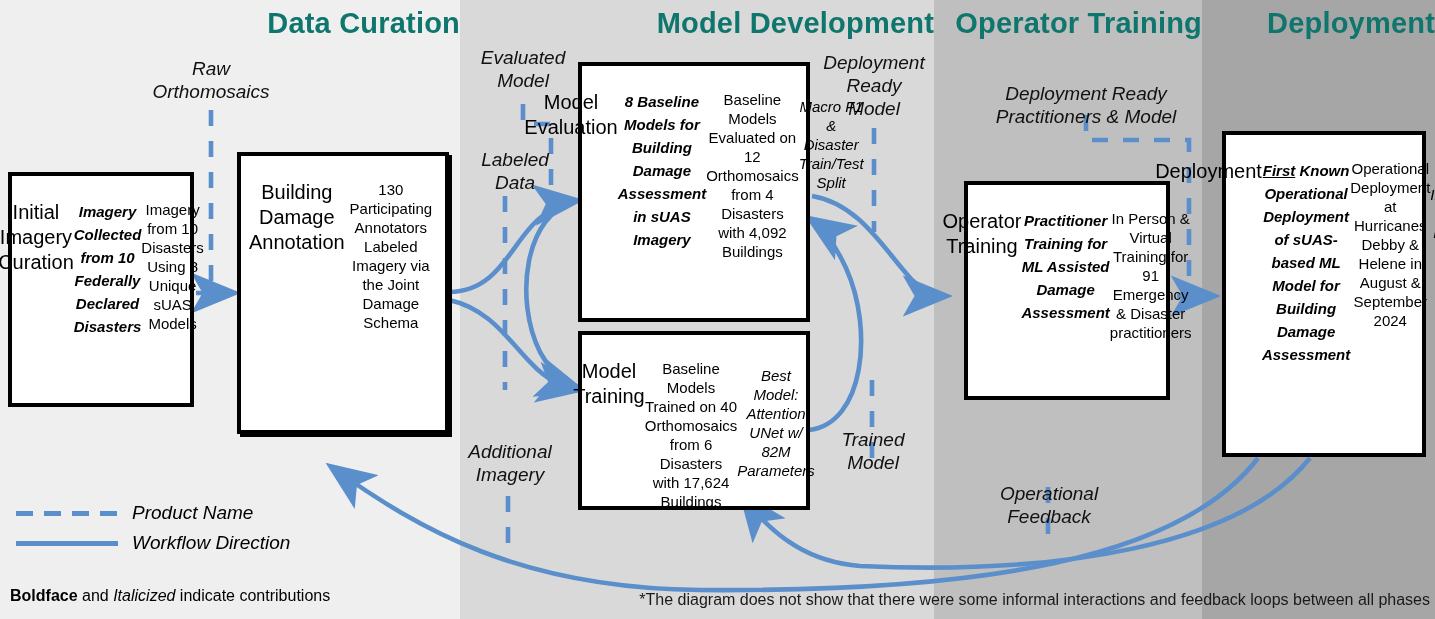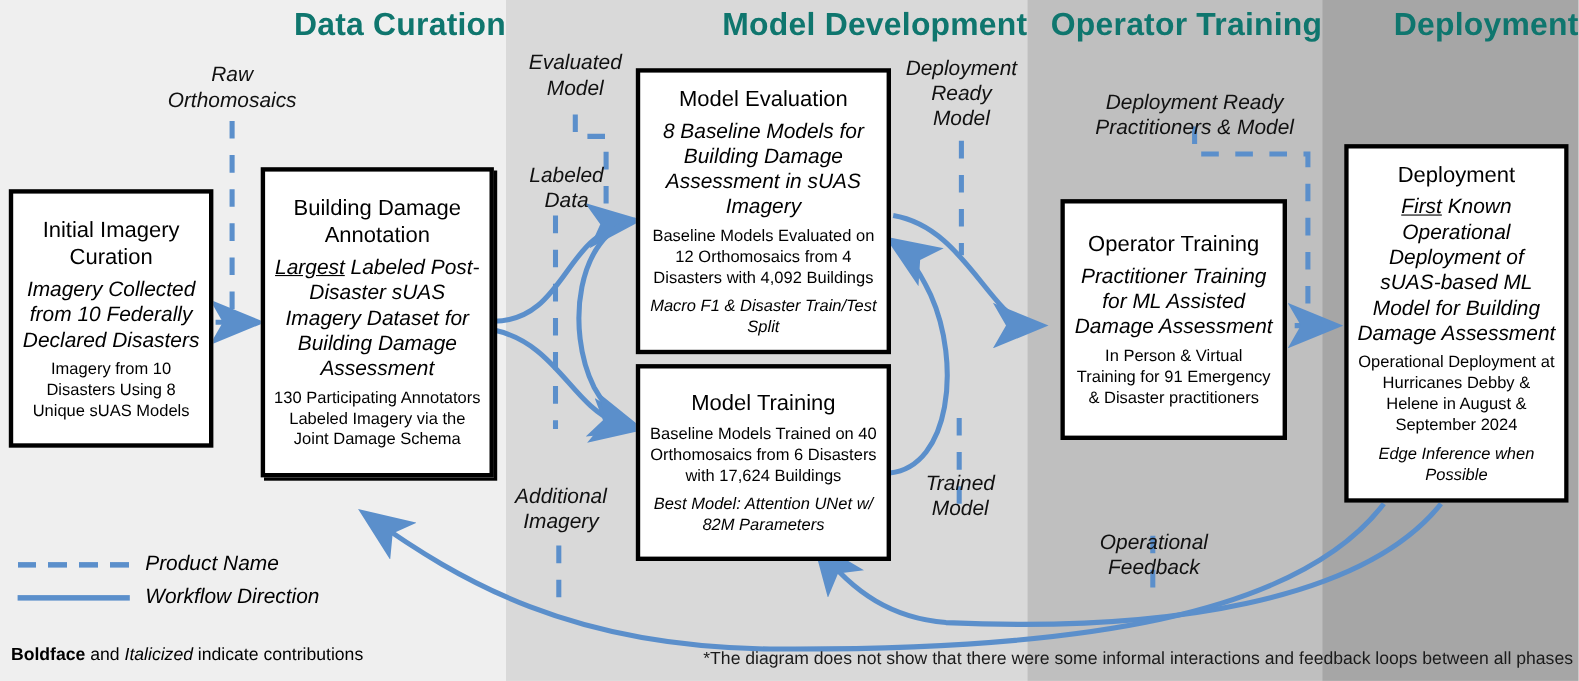--- a/index.html
+++ b/index.html
@@ -23,26 +23,26 @@
     font-size:29px;line-height:34px;letter-spacing:.2px;color:#0f766e;
   }
 
   
   #arrows{position:absolute;left:0;top:0;width:1435px;height:619px;}
 
   
   .node{
     position:absolute;background:#fff;border:4px solid #000;
     box-sizing:border-box;text-align:center;
-    display:flex;flex-direction:column;justify-content:center;
+    display:flex;flex-direction:row;justify-content:center;
     padding:24px 8px;
   }
   .node.shadowed{box-shadow:3px 3px 0 0 #000, 0 0 0 2px #fff inset;}
   .node .n-title{font-size:20px;line-height:25px;margin-bottom:5px;}
-  .node .n-bold{font-size:19px;line-height:23px;font-weight:normal;font-style:italic;margin-bottom:5px;}
+  .node .n-bold{font-size:15px;line-height:23px;font-weight:bold;font-style:italic;margin-bottom:5px;}
   .node .n-bold u{text-decoration:underline;}
   .node .n-plain{font-size:15px;line-height:19px;}
   .node .n-ital{font-size:15px;line-height:19px;font-style:italic;margin-top:7px;}
 
   
   .plabel{
     position:absolute;font-style:italic;font-size:19px;line-height:23px;
     text-align:center;color:#111;
   }
 
@@ -151,21 +151,20 @@
 Feedback</div>
 
   <div class="node" style="left:8px;top:172px;width:186px;height:235px;">
     <div class="n-title">Initial Imagery Curation</div>
     <div class="n-bold">Imagery Collected from 10 Federally Declared Disasters</div>
     <div class="n-plain">Imagery from 10 Disasters Using 8 Unique sUAS Models</div>
   </div>
 
   <div class="node shadowed" style="left:237px;top:152px;width:212px;height:282px;">
     <div class="n-title">Building Damage Annotation</div>
-    <div class="n-bold"><u>Largest</u><span> Labeled Post-Disaster sUAS Imagery Dataset for Building Damage Assessment</span></div>
     <div class="n-plain">130 Participating Annotators Labeled Imagery via the Joint Damage Schema</div>
   </div>
 
   <div class="node" style="left:578px;top:62px;width:232px;height:260px;">
     <div class="n-title">Model Evaluation</div>
     <div class="n-bold">8 Baseline Models for Building Damage Assessment in sUAS Imagery</div>
     <div class="n-plain">Baseline Models Evaluated on 12 Orthomosaics from 4 Disasters with 4,092 Buildings</div>
     <div class="n-ital">Macro F1 &amp; Disaster Train/Test Split</div>
   </div>
 

